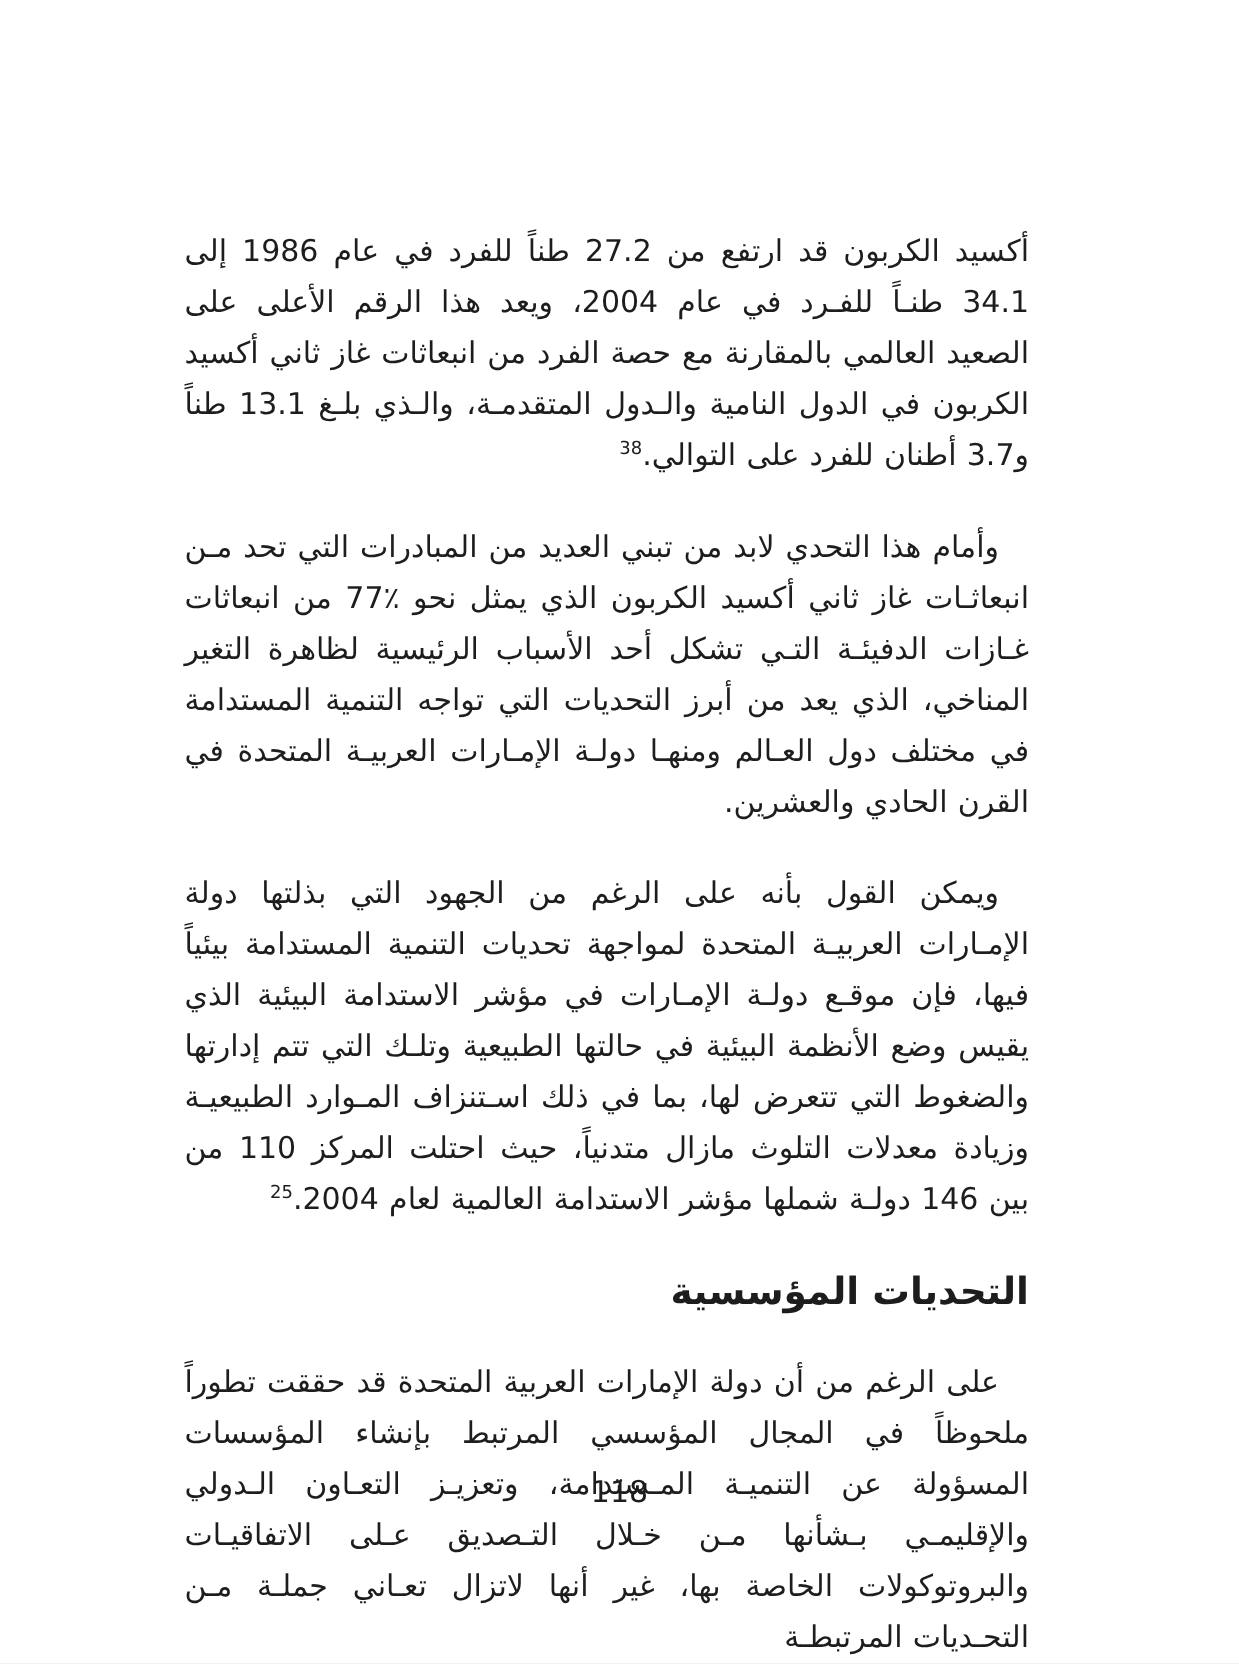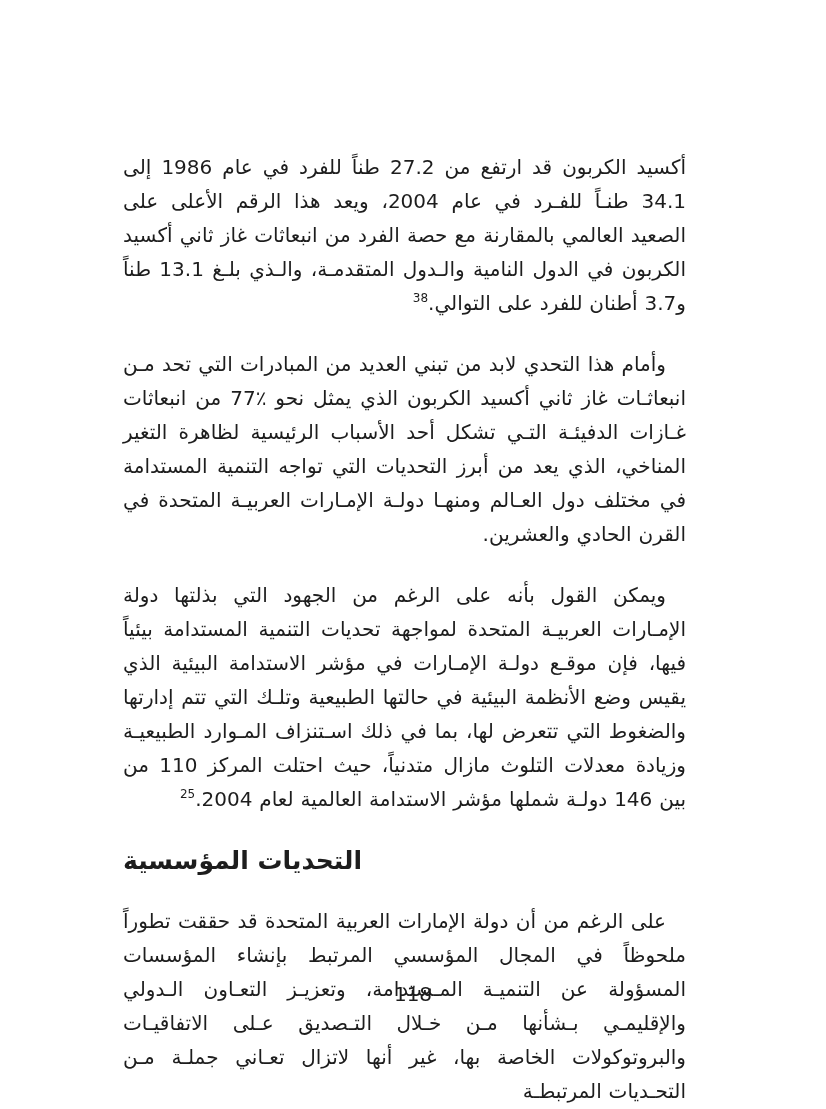--- a/index.html
+++ b/index.html
@@ -37,21 +37,21 @@
   }
   .fn {
     font-size: 12px;
     line-height: 0;
   }
   .section-heading {
     margin: 29px 0 27px 0;
     font-size: 25px;
     line-height: 32px;
     font-weight: bold;
-    text-align: left;
+    text-align: right;
   }
   .page-number {
     position: absolute;
     top: 980px;
     left: 0;
     width: 100%;
     text-align: center;
     font-size: 20px;
     line-height: 28px;
     color: #1d1d1d;

